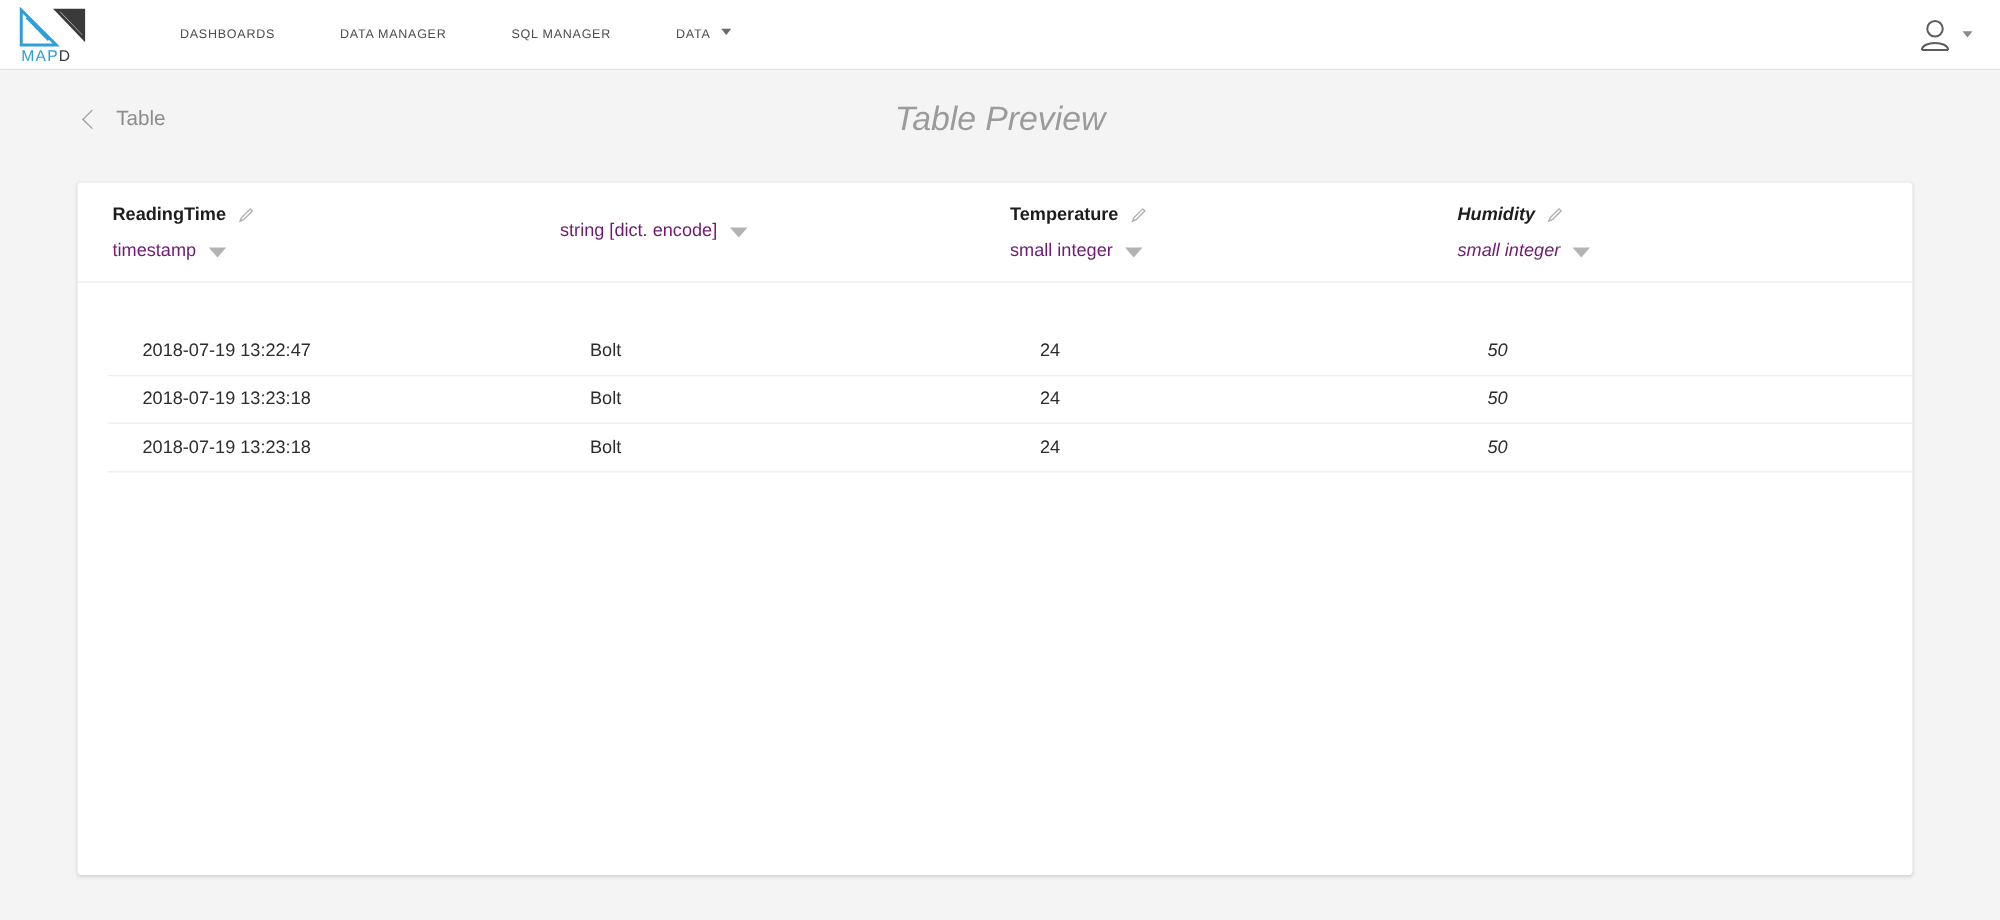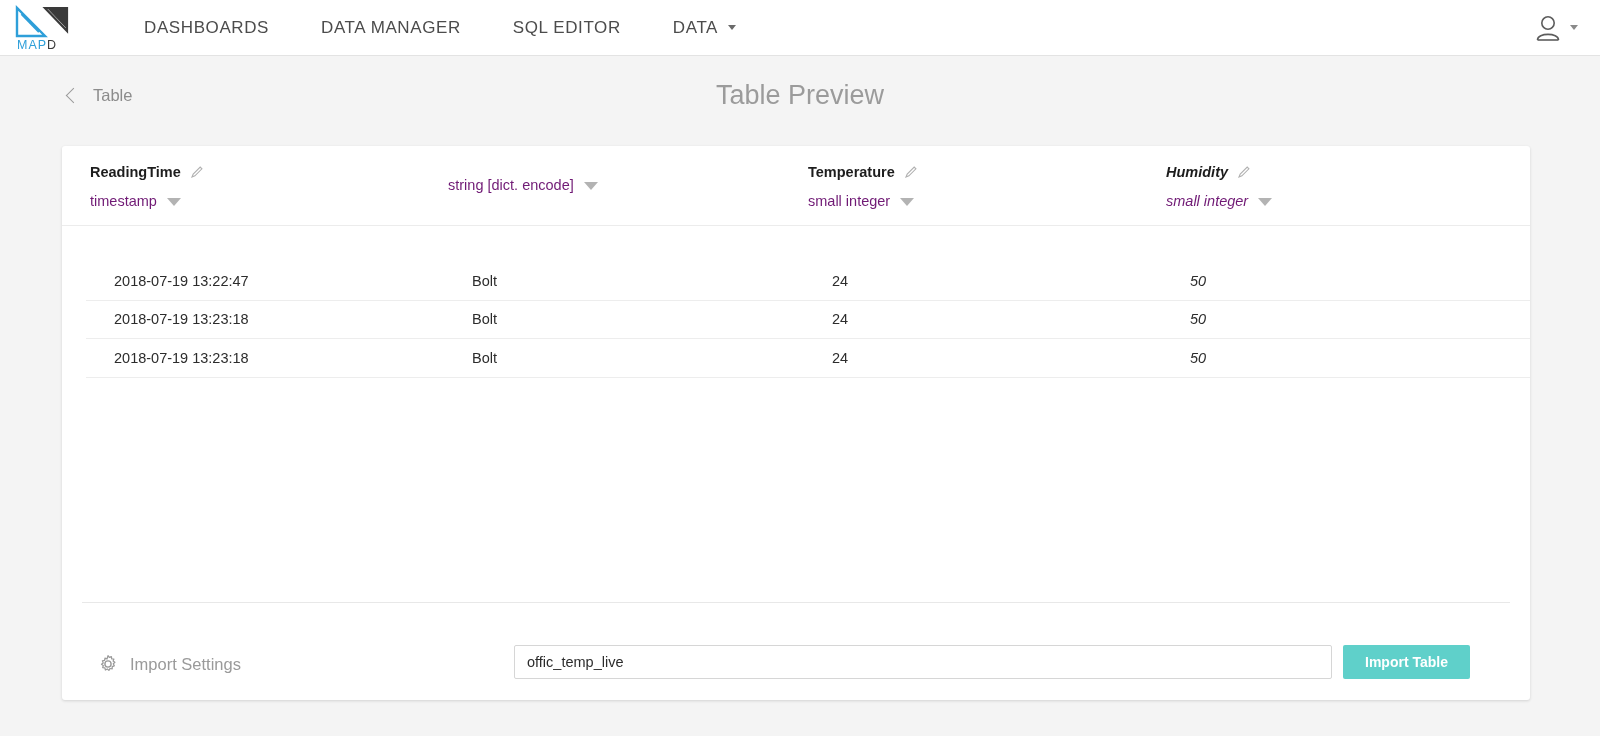--- a/index.html
+++ b/index.html
@@ -31,21 +31,21 @@
   }
   .logo svg { display: block; }
 
   .nav-links {
     display: flex;
     align-items: center;
     margin-left: 46px;
     height: 100%;
   }
   .nav-link {
-    font-size: 17px;
+    font-size: 10px;
     letter-spacing: .6px;
     color: #4c4c4c;
     padding: 0 26px;
     line-height: 56px;
     cursor: pointer;
     white-space: nowrap;
   }
   .nav-link .caret {
     display: inline-block;
     margin-left: 6px;
@@ -101,20 +101,21 @@
   }
   .page-title {
     position: absolute;
     left: 0;
     right: 0;
     top: 24px;
     text-align: center;
     font-size: 27px;
     color: #9b9b9b;
     font-weight: 400;
+    font-style: italic;
   }
 
   
   .card {
     position: absolute;
     left: 62px;
     top: 146px;
     width: 1468px;
     height: 554px;
     background: #ffffff;
@@ -266,21 +267,21 @@
   </div>
 
   <div class="nav-links">
     <div class="nav-link">
       <span>DASHBOARDS</span>
     </div>
     <div class="nav-link">
       <span>DATA MANAGER</span>
     </div>
     <div class="nav-link">
-      <span>SQL EDITOR</span>
+      <span>SQL MANAGER</span>
     </div>
     <div class="nav-link">
       <span>DATA</span>
       <span class="caret"></span>
     </div>
   </div>
 
   <div class="nav-user">
     <svg width="30" height="30" viewBox="0 0 30 30">
       <circle cx="15" cy="10" r="6.2" fill="none" stroke="#5c5c5c" stroke-width="1.6"></circle>
@@ -370,34 +371,13 @@
       <div class="cell col-3">50</div>
     </div>
     <div class="row">
       <div class="cell col-0">2018-07-19 13:23:18</div>
       <div class="cell col-1">Bolt</div>
       <div class="cell col-2">24</div>
       <div class="cell col-3">50</div>
     </div>
   </div>
 
-  <div class="card-footer">
-    <div class="footer-divider"></div>
-    <div class="footer-inner">
-      <div class="import-settings">
-        <span class="gear-icon">
-          <svg width="20" height="20" viewBox="0 0 20 20">
-            <circle cx="10" cy="10" r="3.1" fill="none" stroke="#9a9a9a" stroke-width="1.4"></circle>
-            <path d="M10 1.6 L11.3 3.3 L13.4 2.6 L13.7 4.8 L15.9 5 L15.1 7.1 L16.9 8.3 L15.3 9.8
-                     L16.3 11.8 L14.2 12.6 L14.2 14.8 L12 14.5 L10.9 16.4 L9.3 15 L7.4 16
-                     L6.9 13.9 L4.7 13.6 L5.3 11.5 L3.5 10.3 L5.2 8.9 L4.4 6.8 L6.6 6.4
-                     L7 4.2 L9 5 Z" fill="none" stroke="#9a9a9a" stroke-width="1.25" stroke-linejoin="round"></path>
-          </svg>
-        </span>
-        <span>Import Settings</span>
-      </div>
-
-      <input class="table-name-input" type="text" value="offic_temp_live" placeholder="table name" style="">
-
-      <button class="import-button">Import Table</button>
-    </div>
-  </div>
 </div>
 
 </body></html>

